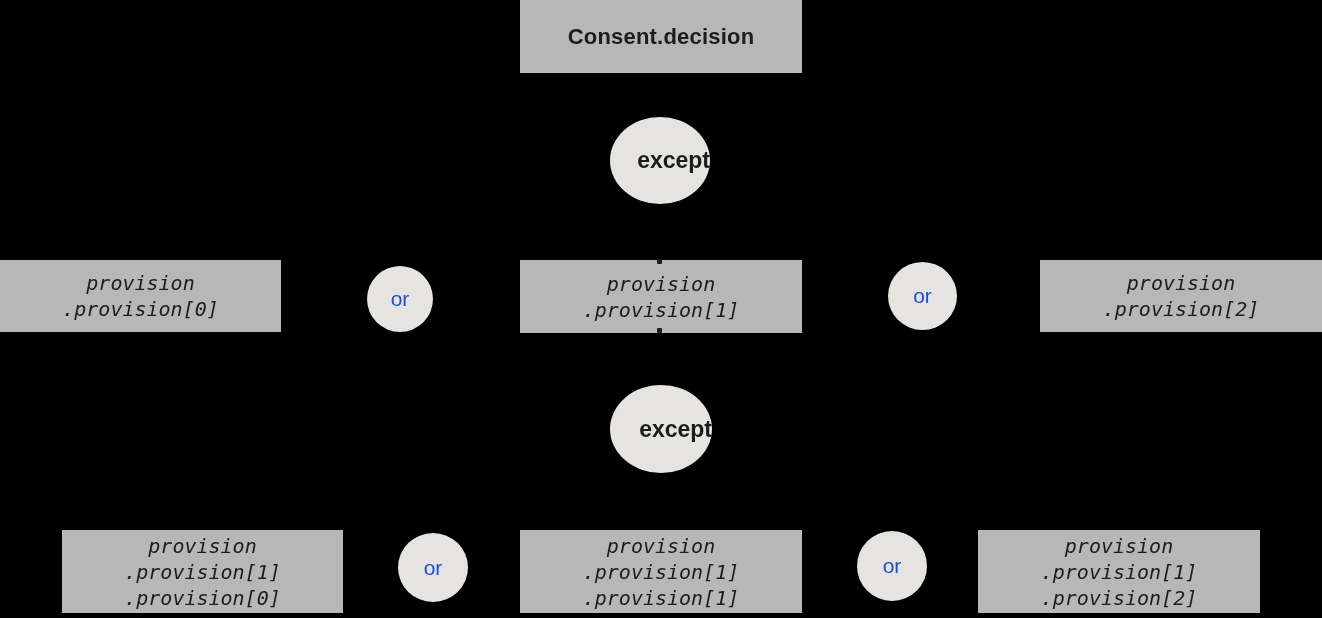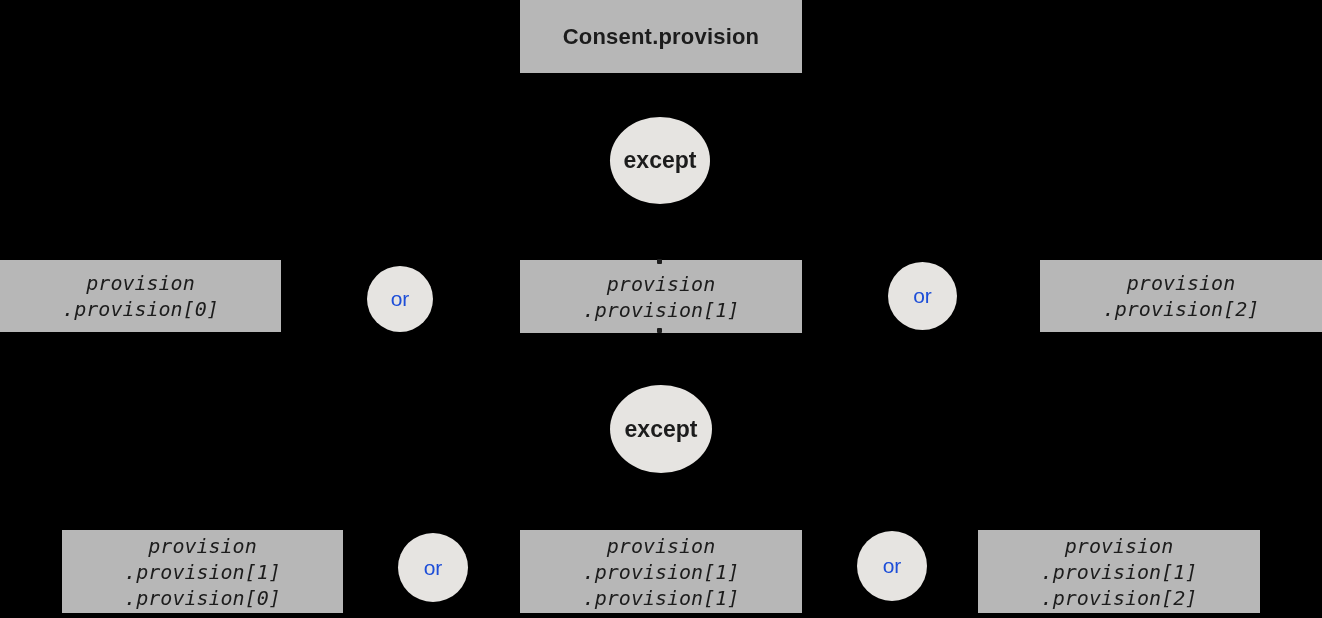--- a/index.html
+++ b/index.html
@@ -42,20 +42,21 @@
     background: var(--circle-fill, #e6e4e1);
     color: var(--text, #1c1c1c);
     border-radius: 50%;
     display: flex;
     align-items: center;
     justify-content: center;
   }
   .ellipse-node.except {
     font-weight: bold;
     font-size: 23px;
+    justify-content: flex-end;
   }
   .ellipse-node.or {
     font-size: 21px;
     color: #1d4ed8;
   }
   .connector-dot {
     position: absolute;
     width: 5px;
     height: 5px;
     background: #1d1d1d;
@@ -81,21 +82,21 @@
 
   #dot-top       { left: 657px; top: 259px; }
   #dot-bottom    { left: 657px; top: 328px; }
 </style>
 </head>
 <body>
 
 <div id="canvas">
 
   <div id="root-box" class="rect-node title">
-    <span>Consent.provision</span>
+    <span>Consent.decision</span>
   </div>
 
   <div id="except-top" class="ellipse-node except">
     <span>except</span>
   </div>
 
   <div id="l1-box-0" class="rect-node mono">
     <div>provision</div>
     <div>.provision[0]</div>
   </div>

